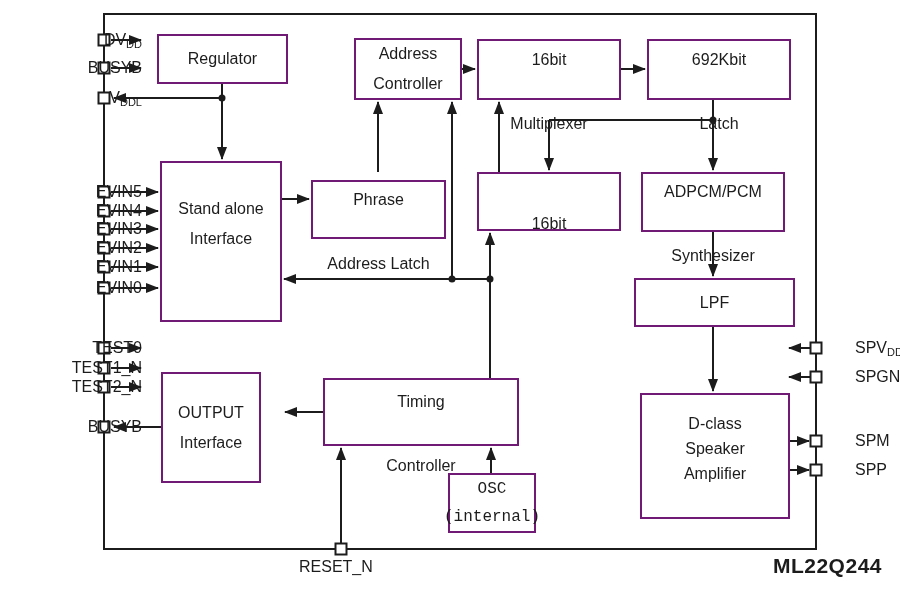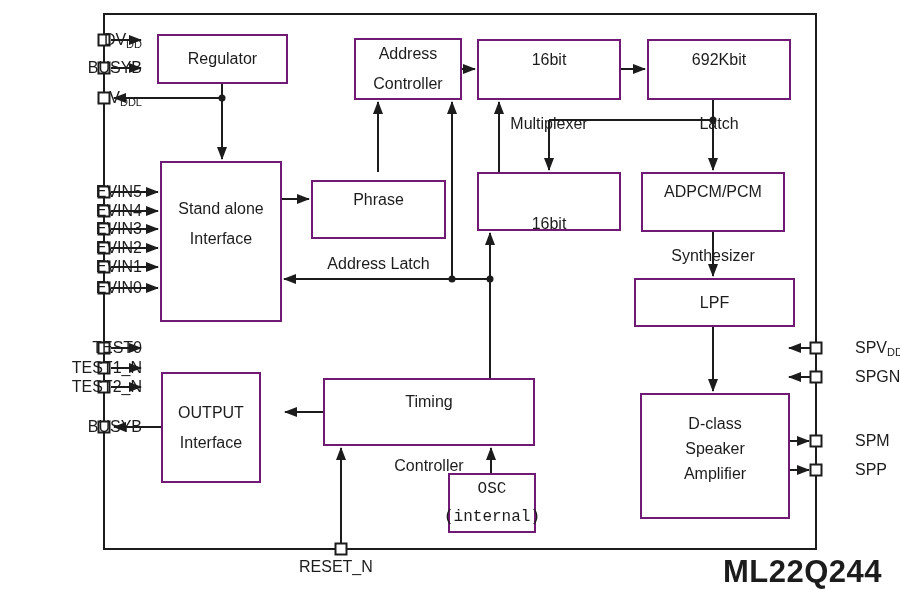--- a/index.html
+++ b/index.html
@@ -22,21 +22,21 @@
   .raise-dc{padding-bottom:16px;}
   .pin-label{
     position:absolute;z-index:3;font-size:16px;white-space:nowrap;
     transform:translateY(-50%);
   }
   .lbl-left{right:758px;text-align:center;}
   .lbl-right{left:831px;text-align:left;margin-left:24px;}
   .sub{font-size:11px;vertical-align:-3px;}
   .part-number{
     position:absolute;z-index:3;right:18px;top:554px;
-    font-size:31px;font-weight:bold;letter-spacing:0.5px;
+    font-size:21px;font-weight:bold;letter-spacing:0.5px;
   }
 </style>
 </head>
 <body>
 
 <div class="canvas">
 
   <svg class="wire-svg" width="900" height="590" viewBox="0 0 900 590">
     <defs>
       <marker id="ah" markerWidth="13" markerHeight="10" refX="12" refY="5" orient="auto" markerUnits="userSpaceOnUse">
@@ -172,21 +172,21 @@
   <div class="block lh20" style="left:641px;top:172px;width:144px;height:60px">
     <div class="bl">ADPCM/PCM</div>
     <div class="bl">Synthesizer</div>
   </div>
 
   <div class="block lh30" style="left:161px;top:372px;width:100px;height:111px">
     <div class="bl">OUTPUT</div>
     <div class="bl">Interface</div>
   </div>
 
-  <div class="block lh20" style="left:323px;top:378px;width:212px;height:68px">
+  <div class="block lh20" style="left:323px;top:378px;width:196px;height:68px">
     <div class="bl">Timing</div>
     <div class="bl">Controller</div>
   </div>
 
   <div class="block lh28" style="left:448px;top:473px;width:88px;height:60px">
     <div class="bl">OSC</div>
     <div class="bl">(internal)</div>
   </div>
 
   <div class="block lh25 raise-dc" style="left:640px;top:393px;width:150px;height:126px">

